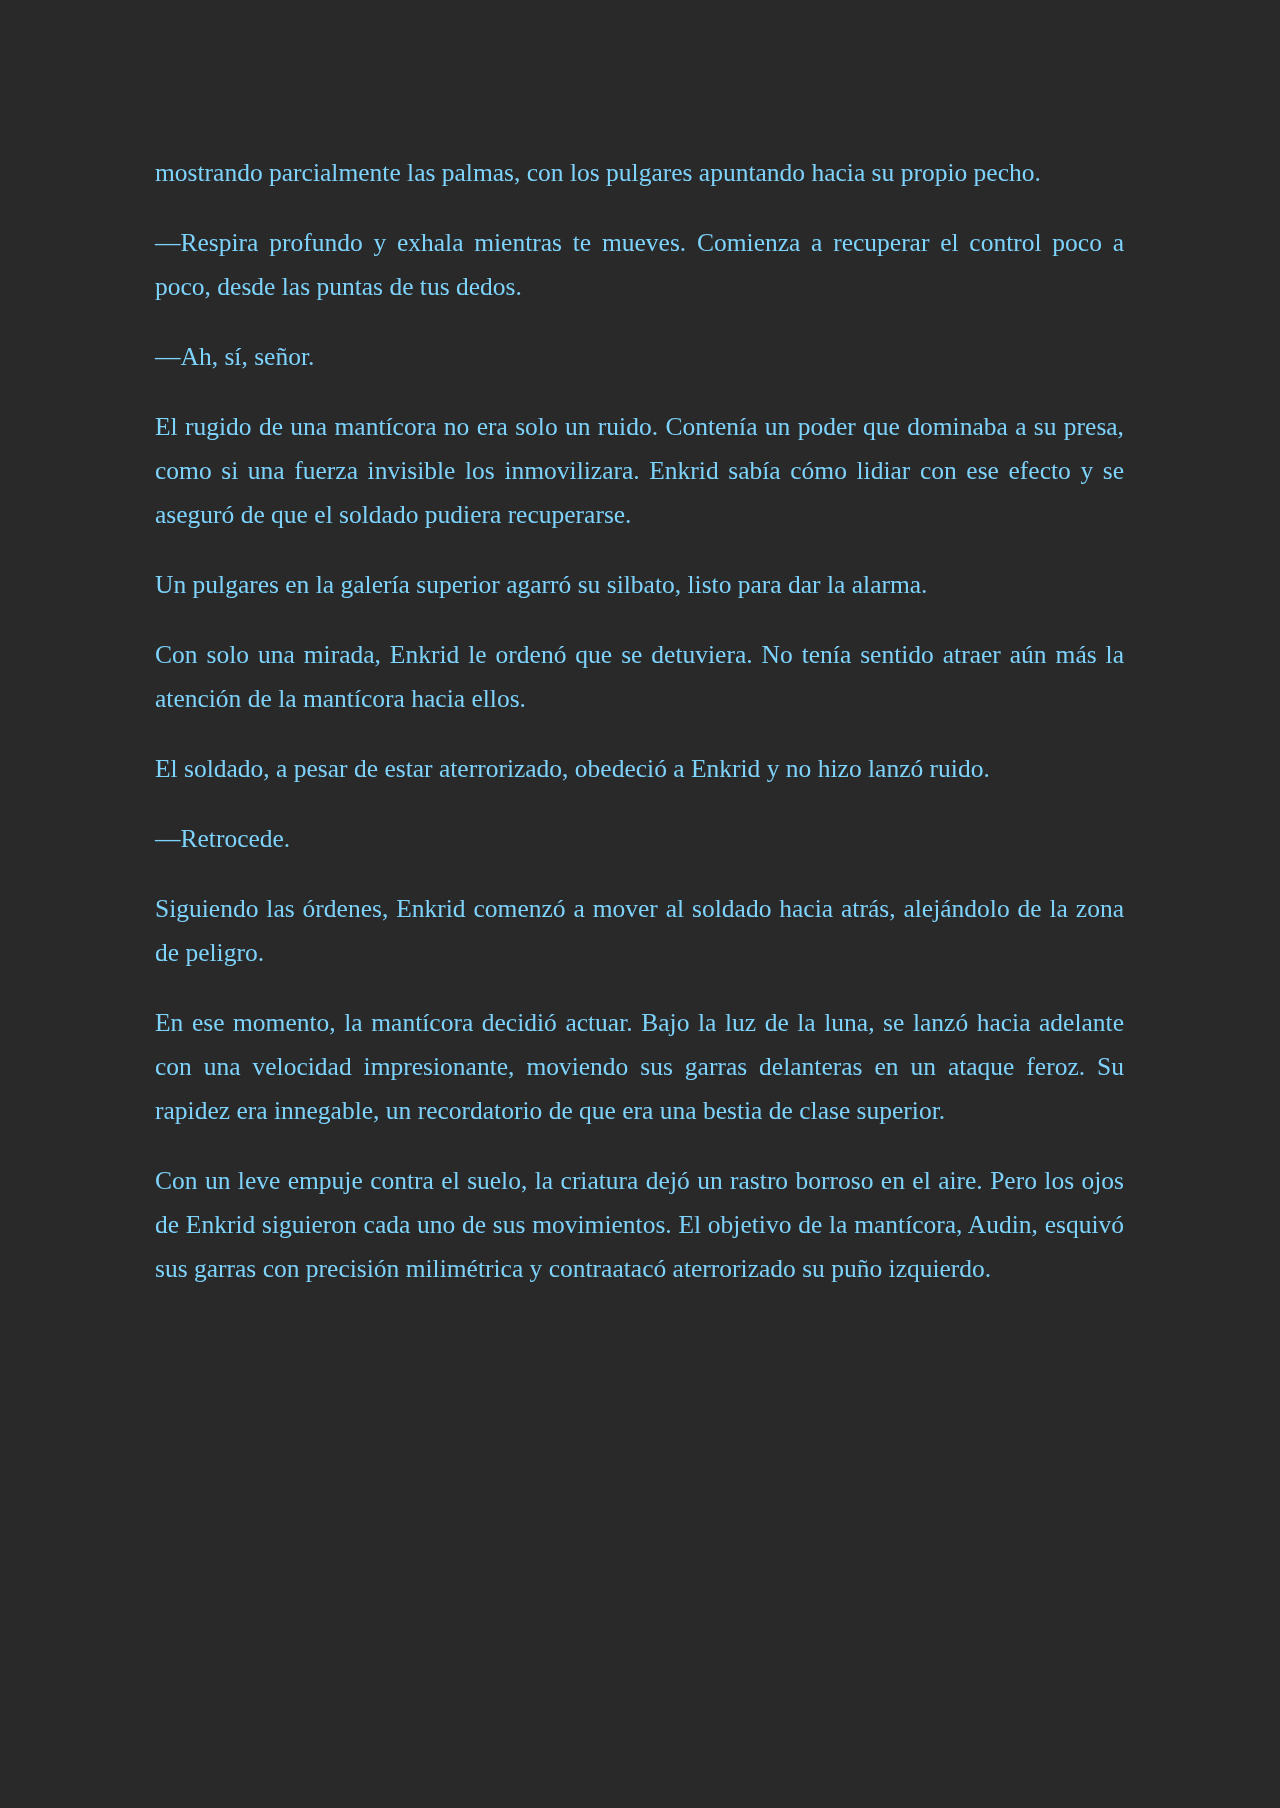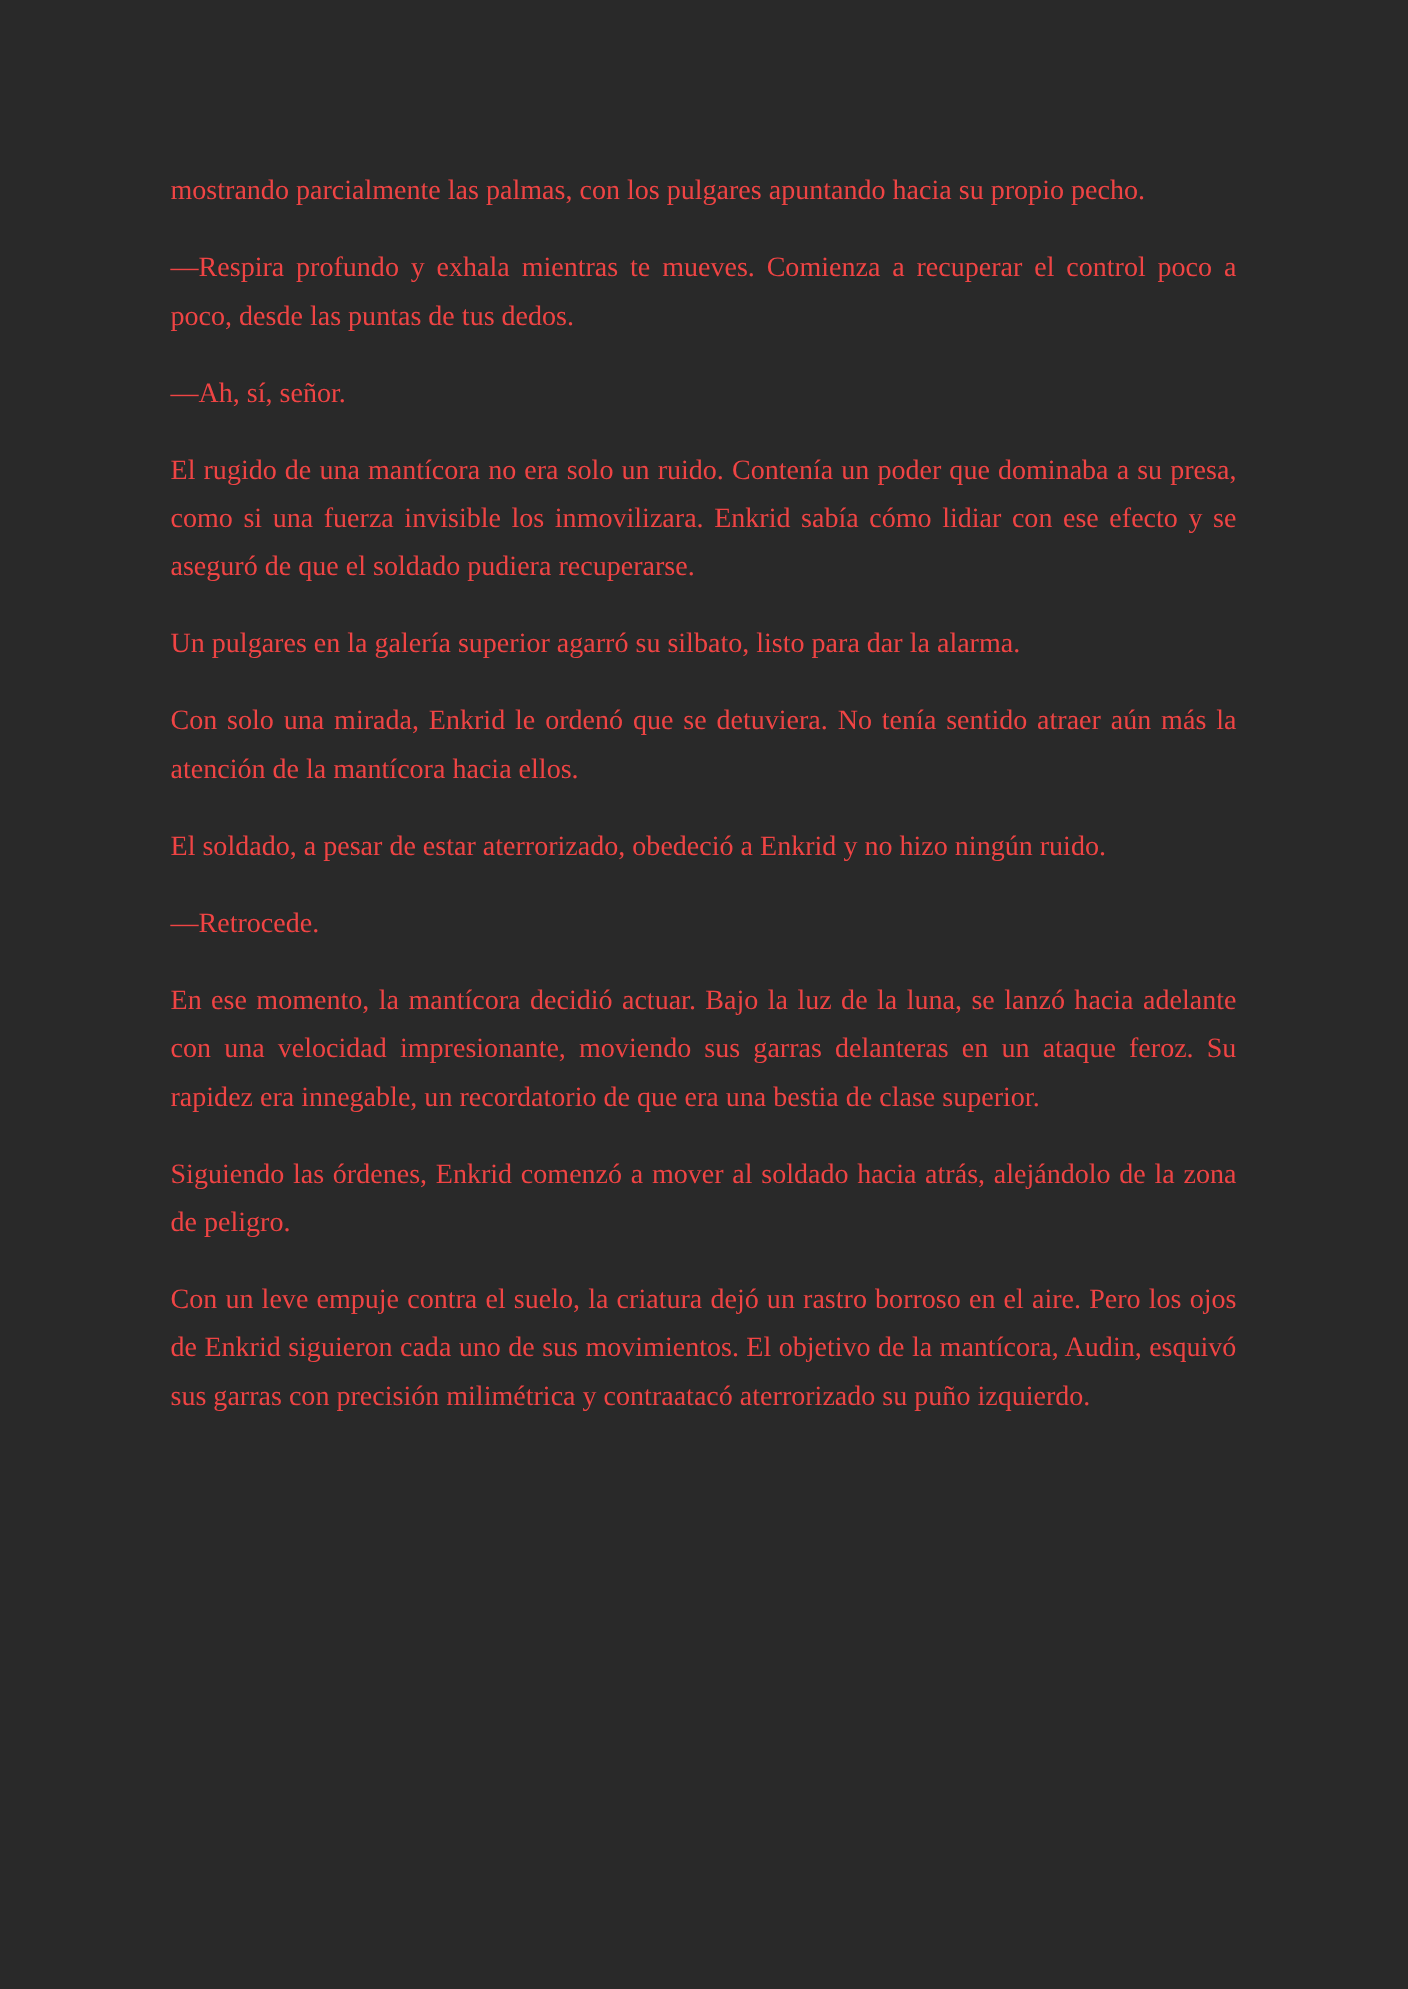--- a/index.html
+++ b/index.html
@@ -19,38 +19,38 @@
       background: #292929;
     }
     .content {
       position: absolute;
       left: 155px;
       top: 151px;
       width: 969px;
       font-family: "Liberation Serif", "DejaVu Serif", serif;
       font-size: 25.5px;
       line-height: 44px;
-      color: #ef4444;
+      color: #7dd3fc;
     }
     .content p {
       margin: 0 0 26px 0;
       text-align: justify;
       text-align-last: left;
     }
   </style>
 </head>
 <body>
 
 <div class="page">
   <div class="content">
     <p>mostrando parcialmente las palmas, con los pulgares apuntando hacia su propio pecho.</p>
     <p>—Respira profundo y exhala mientras te mueves. Comienza a recuperar el control poco a poco, desde las puntas de tus dedos.</p>
     <p>—Ah, sí, señor.</p>
     <p>El rugido de una mantícora no era solo un ruido. Contenía un poder que dominaba a su presa, como si una fuerza invisible los inmovilizara. Enkrid sabía cómo lidiar con ese efecto y se aseguró de que el soldado pudiera recuperarse.</p>
     <p>Un pulgares en la galería superior agarró su silbato, listo para dar la alarma.</p>
     <p>Con solo una mirada, Enkrid le ordenó que se detuviera. No tenía sentido atraer aún más la atención de la mantícora hacia ellos.</p>
-    <p>El soldado, a pesar de estar aterrorizado, obedeció a Enkrid y no hizo ningún ruido.</p>
+    <p>El soldado, a pesar de estar aterrorizado, obedeció a Enkrid y no hizo lanzó ruido.</p>
     <p>—Retrocede.</p>
+    <p>Siguiendo las órdenes, Enkrid comenzó a mover al soldado hacia atrás, alejándolo de la zona de peligro.</p>
     <p>En ese momento, la mantícora decidió actuar. Bajo la luz de la luna, se lanzó hacia adelante con una velocidad impresionante, moviendo sus garras delanteras en un ataque feroz. Su rapidez era innegable, un recordatorio de que era una bestia de clase superior.</p>
-    <p>Siguiendo las órdenes, Enkrid comenzó a mover al soldado hacia atrás, alejándolo de la zona de peligro.</p>
     <p>Con un leve empuje contra el suelo, la criatura dejó un rastro borroso en el aire. Pero los ojos de Enkrid siguieron cada uno de sus movimientos. El objetivo de la mantícora, Audin, esquivó sus garras con precisión milimétrica y contraatacó aterrorizado su puño izquierdo.</p>
   </div>
 </div>
 
 </body></html>

